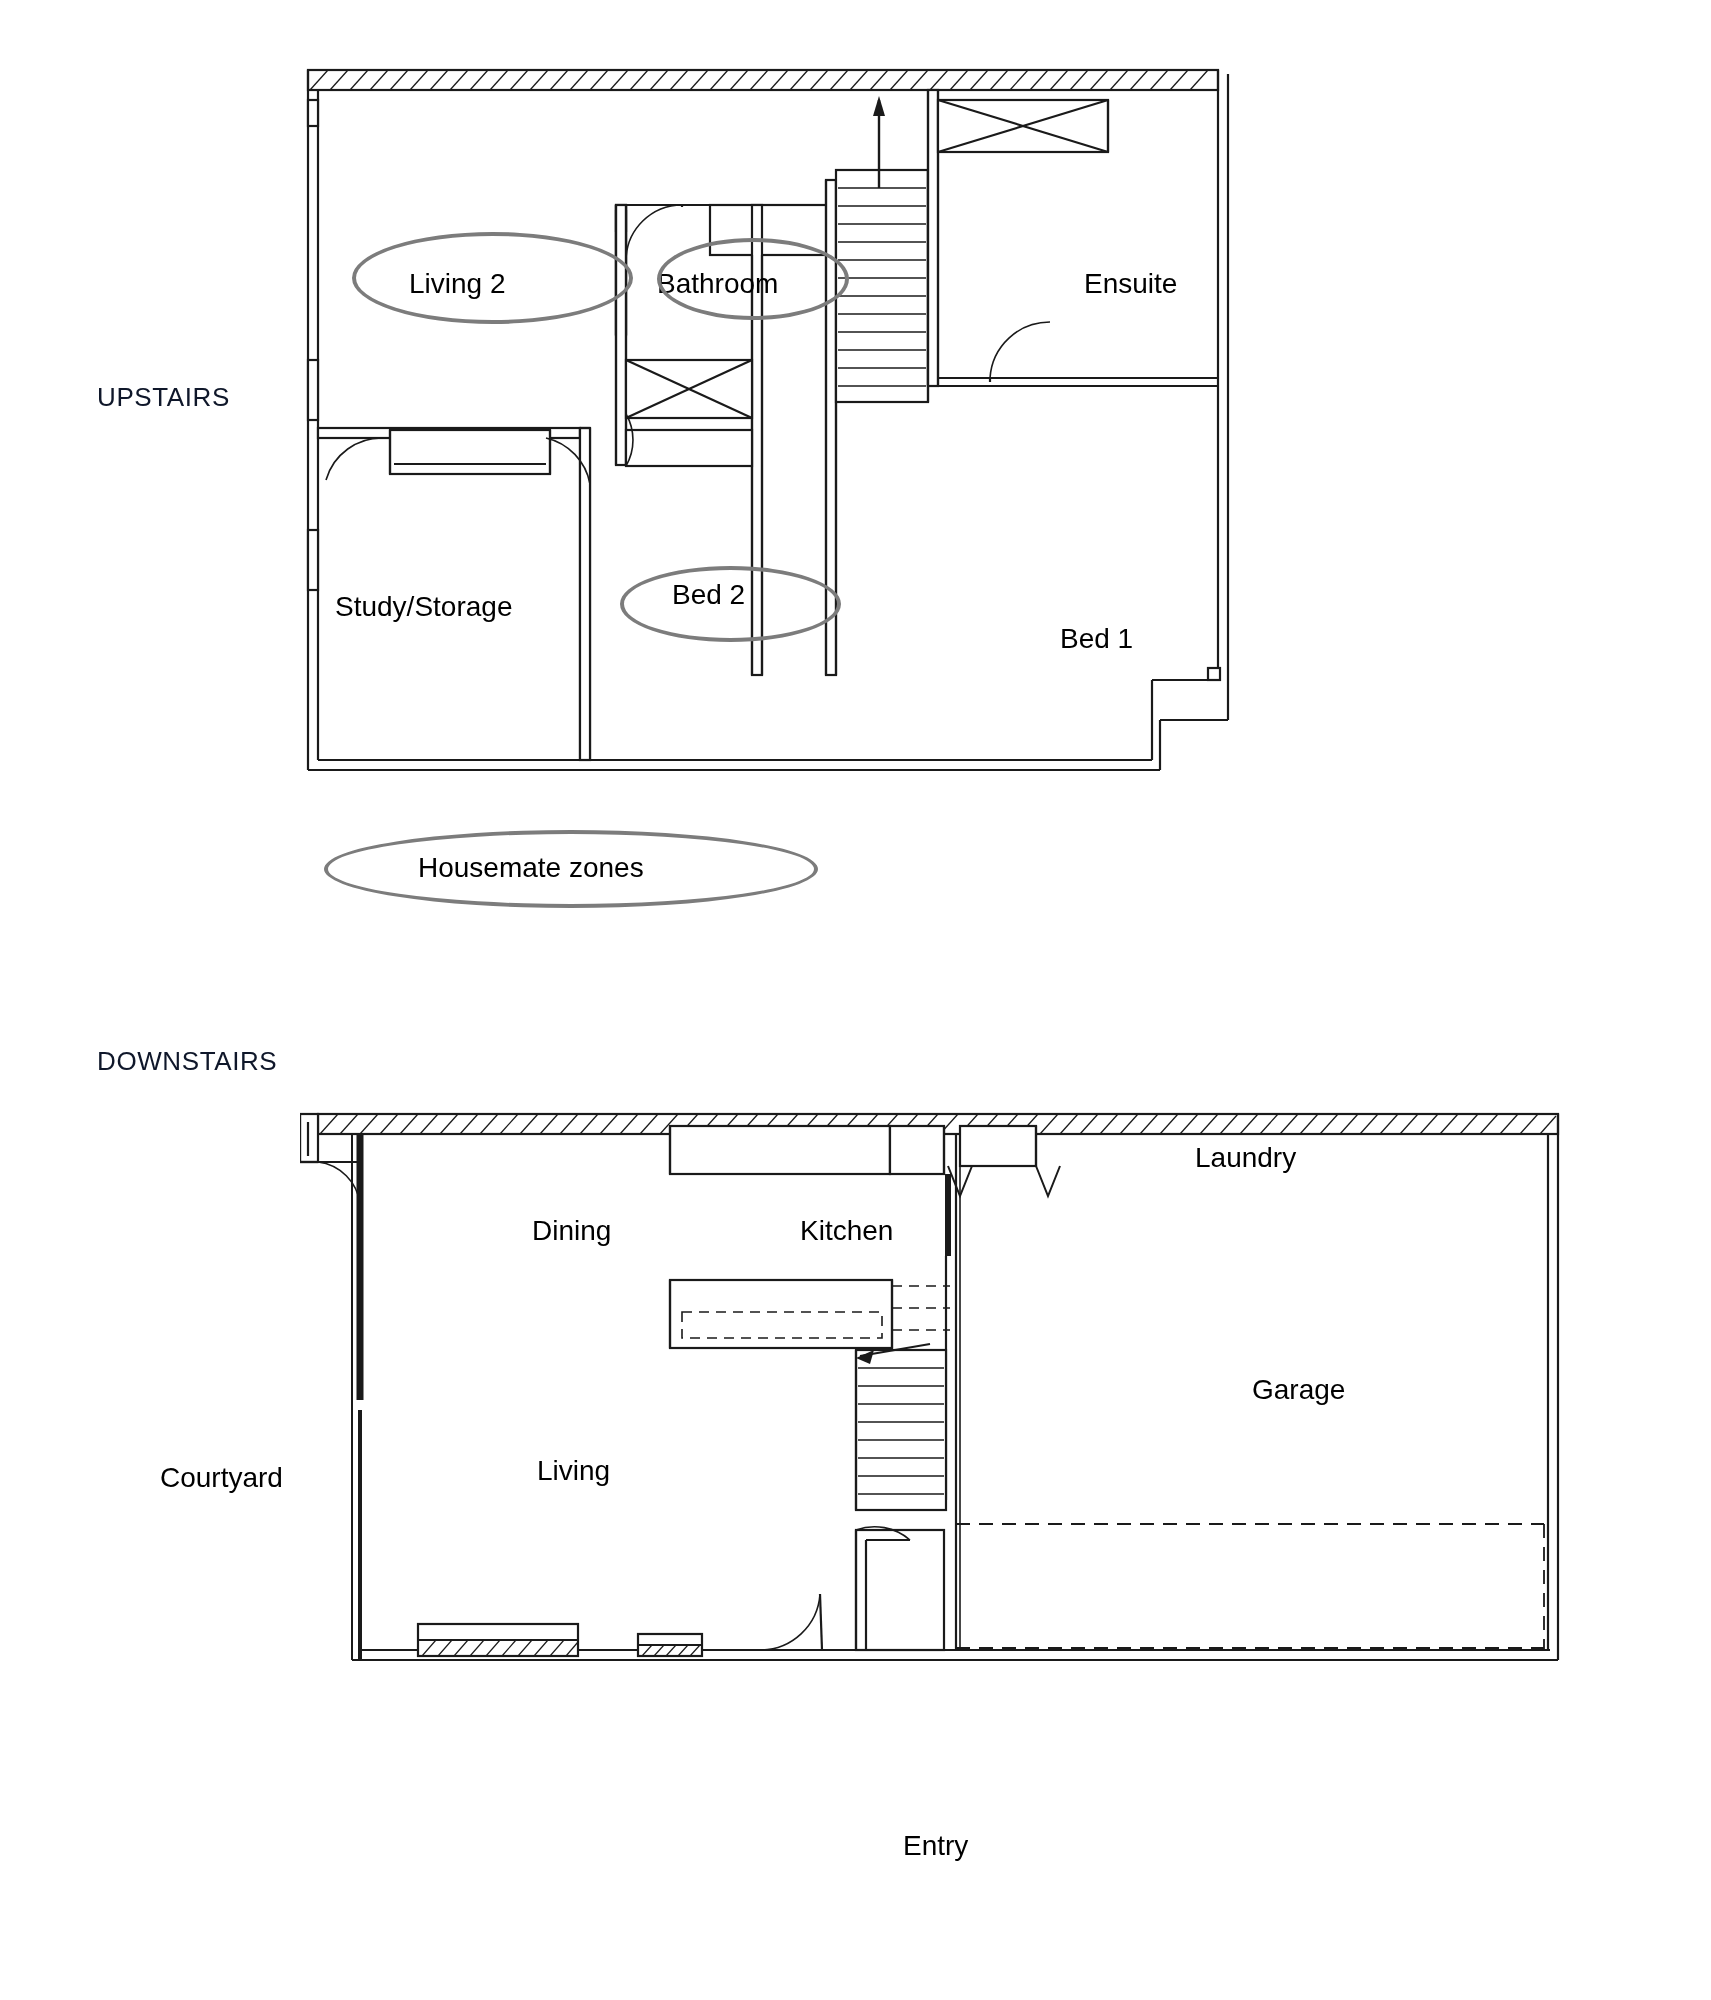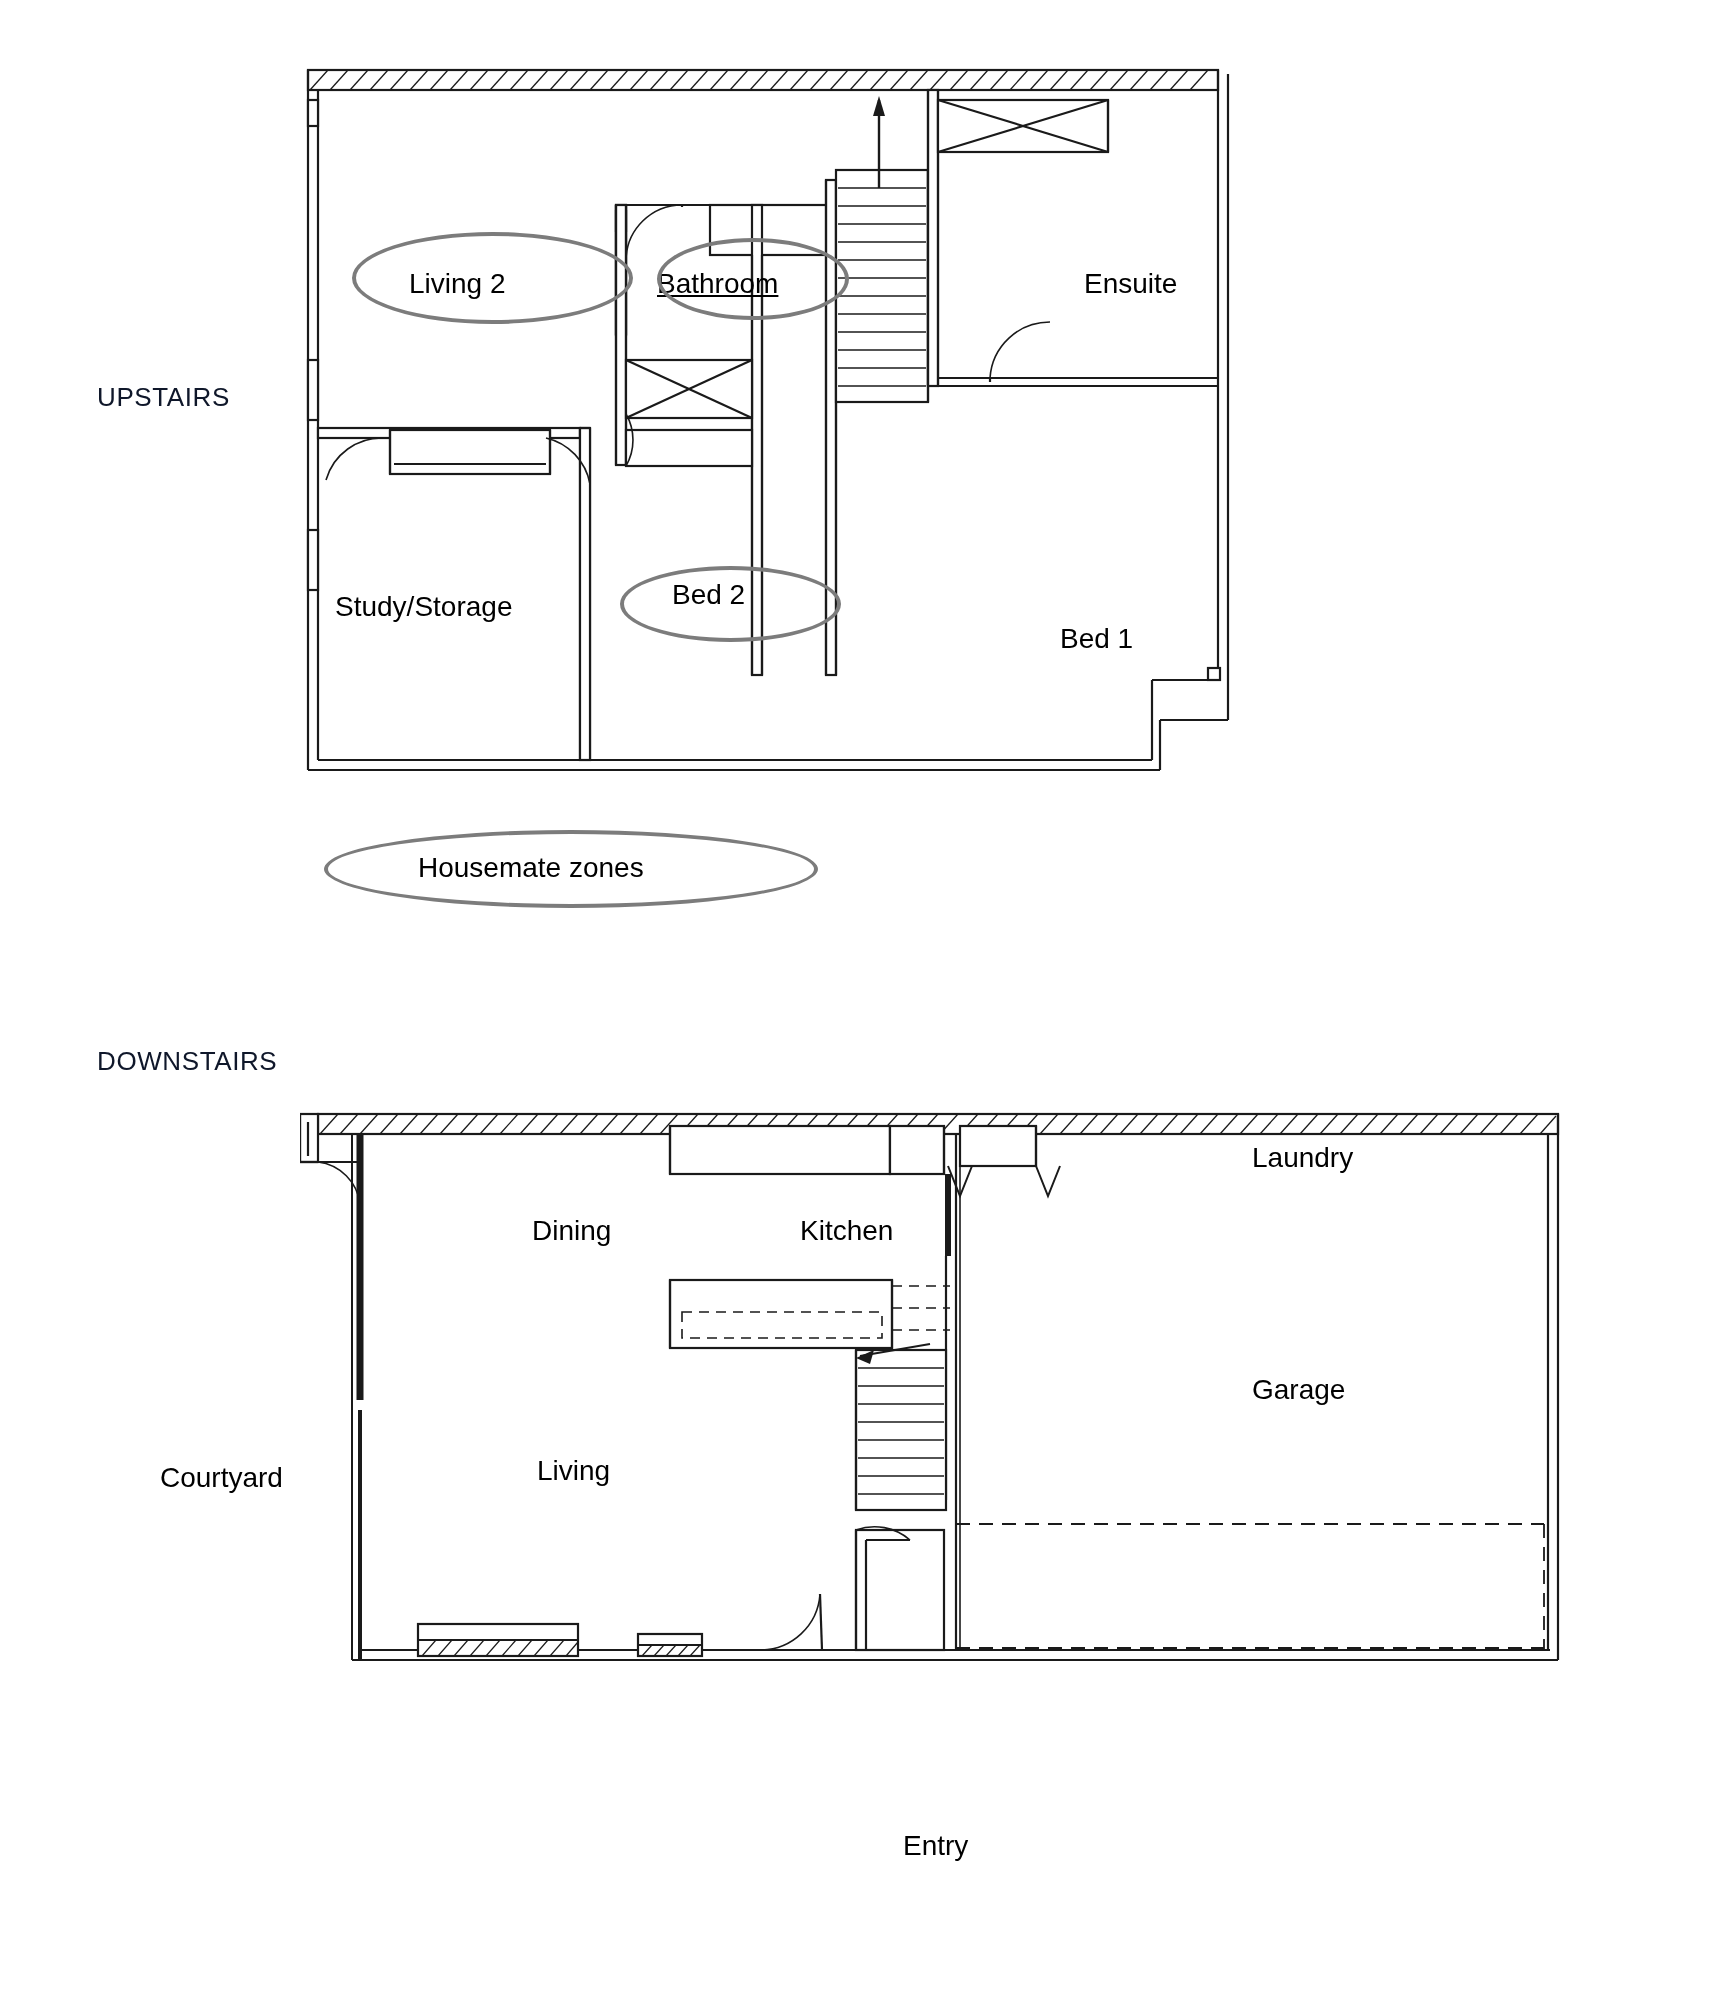--- a/index.html
+++ b/index.html
@@ -214,21 +214,21 @@
         <line x1="648" y1="326" x2="928" y2="326"></line>
 
         <path d="M700 318 A 60 60 0 0 1 760 262" stroke-width="1.6"></path>
         <line x1="700" y1="318" x2="700" y2="322"></line>
 
       </g>
     </svg>
   </div>
 
   <div class="room-label" style="left:409px; top:268px;">Living 2</div>
-  <div class="room-label" style="left:657px; top:268px;text-decoration:underline;">Bathroom</div>
+  <div class="room-label" style="left:657px; top:268px;">Bathroom</div>
   <div class="room-label" style="left:1084px; top:268px;">Ensuite</div>
   <div class="room-label" style="left:335px; top:591px;">Study/Storage</div>
   <div class="room-label" style="left:672px; top:579px;">Bed 2</div>
   <div class="room-label" style="left:1060px; top:591px;margin-top:32px;">Bed 1</div>
 
   <div class="ellipse" style="left:352px; top:232px; width:281px; height:92px;"></div>
   <div class="ellipse" style="left:657px; top:238px; width:192px; height:82px;"></div>
   <div class="ellipse" style="left:620px; top:566px; width:221px; height:76px;"></div>
 
   <div class="ellipse" style="left:324px; top:830px; width:494px; height:78px;"></div>
@@ -422,21 +422,21 @@
           <line x1="1244" y1="424" x2="1244" y2="550"></line>
           <line x1="656" y1="548" x2="1244" y2="548"></line>
         </g>
 
         <line x1="660" y1="34" x2="660" y2="550" stroke-width="1.6"></line>
 
       </g>
     </svg>
   </div>
 
-  <div class="room-label" style="left:1252px; top:1142px;">Laundry</div>
+  <div class="room-label" style="left:1195px; top:1142px;">Laundry</div>
   <div class="room-label" style="left:532px; top:1215px;">Dining</div>
   <div class="room-label" style="left:800px; top:1215px;">Kitchen</div>
   <div class="room-label" style="left:1252px; top:1374px;">Garage</div>
   <div class="room-label" style="left:537px; top:1455px;">Living</div>
   <div class="room-label" style="left:160px; top:1462px;">Courtyard</div>
   <div class="room-label" style="left:880px; top:1830px;margin-left:23px;">Entry</div>
 
 </div>
 
 </body></html>

